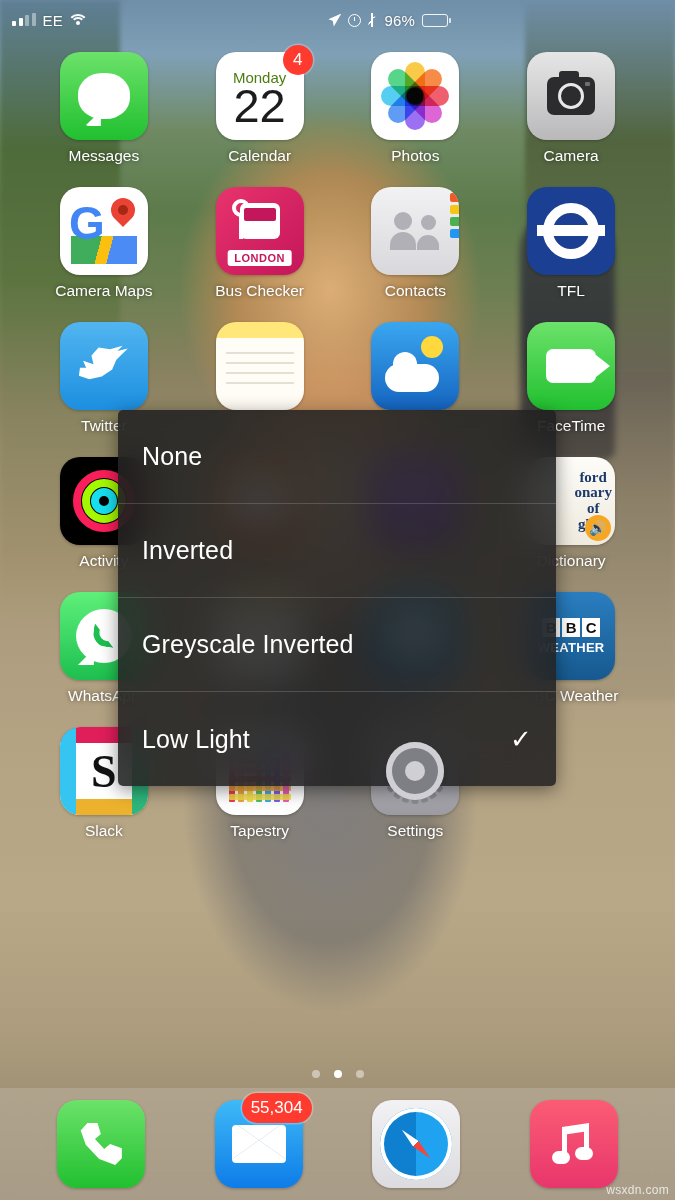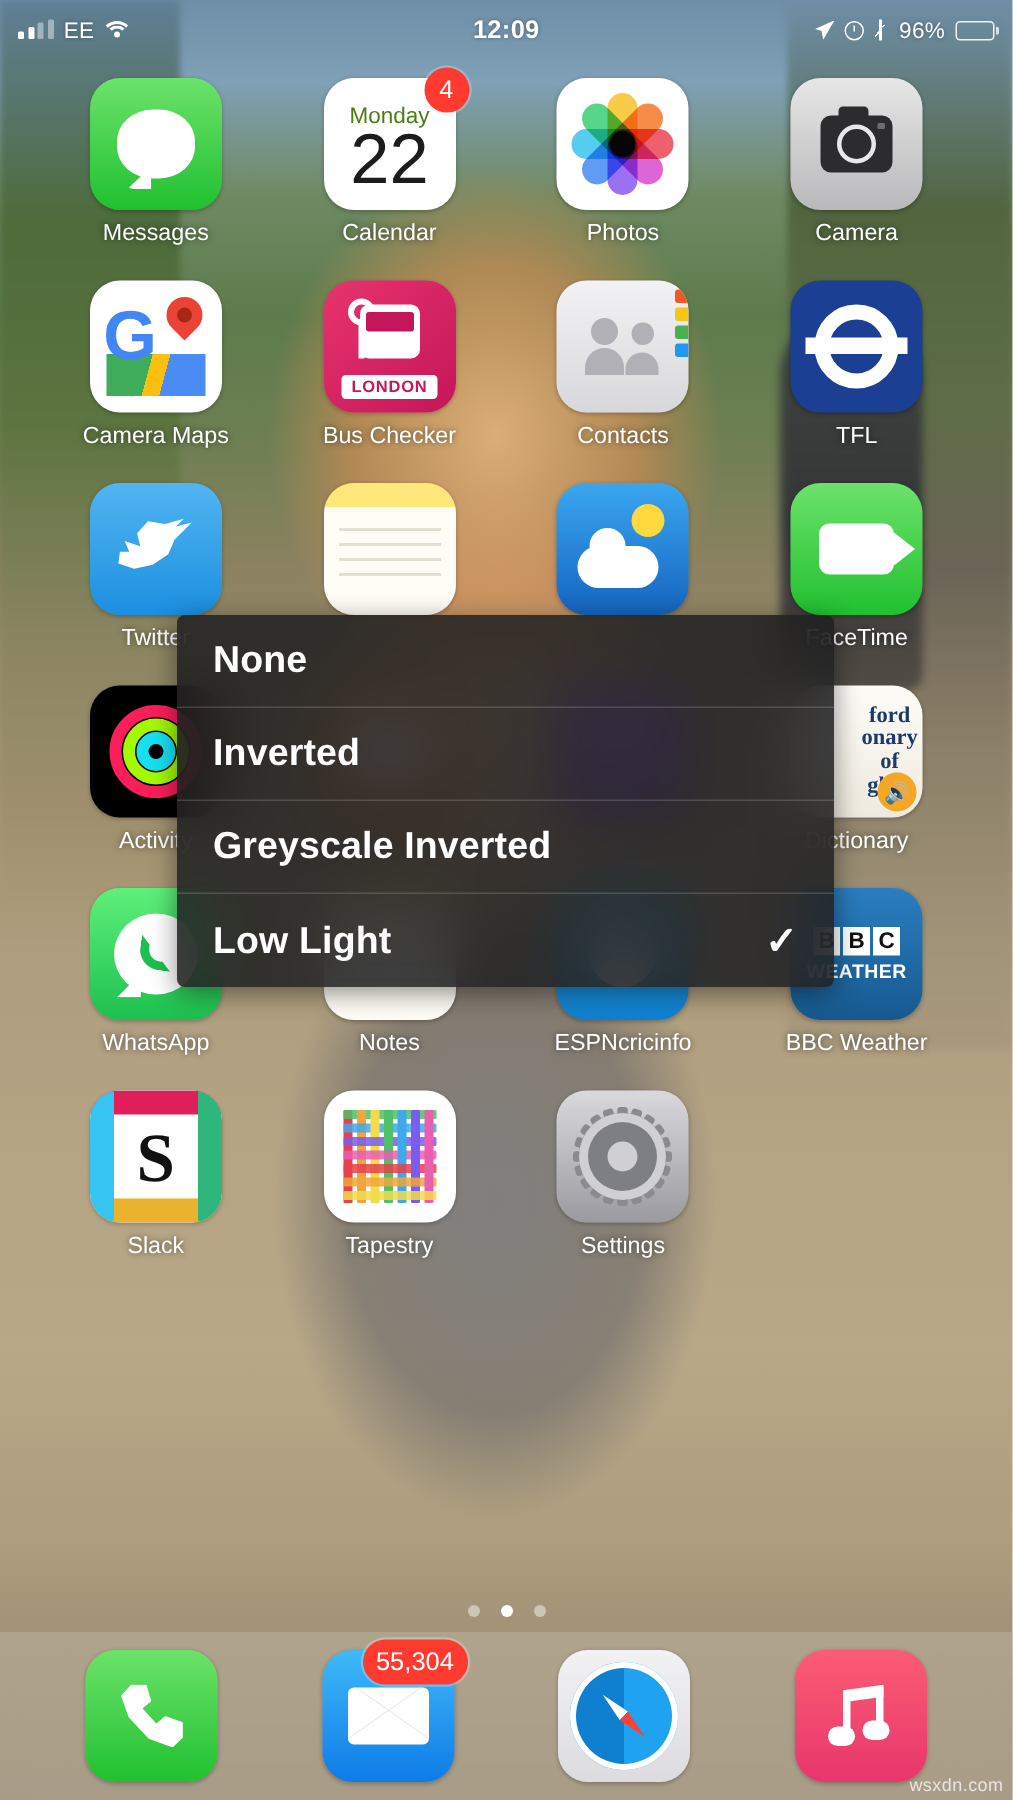--- a/index.html
+++ b/index.html
@@ -281,22 +281,22 @@
   
   .menu {
     position:absolute; left:118px; top:410px; width:438px;
     background: rgba(30,30,32,0.86);
     border-radius: 5px;
     overflow:hidden;
     box-shadow: 0 4px 18px rgba(0,0,0,.45);
     backdrop-filter: blur(18px);
   }
   .menu-item {
-    height:62px; display:flex; align-items:center; padding:0 24px;
-    color:#fff; font-size:25px; font-weight:700;
+    height:94px; display:flex; align-items:center; padding:0 24px;
+    color:#fff; font-size:25px; font-weight:400;
     border-bottom: 1px solid rgba(255,255,255,0.16);
     letter-spacing:.1px;
   }
   .menu-item:last-child { border-bottom:none; }
   .menu-check { margin-left:auto; font-size:26px; color:#fff; }
 
   
   .watermark { position:absolute; right:6px; bottom:3px; color:rgba(255,255,255,.75);
     font-size:12px; letter-spacing:.3px; }
 </style>
@@ -316,21 +316,20 @@
           <i></i>
           <i></i>
           <i></i>
           <i></i>
         </span>
       <span class="carrier">EE</span>
       <span class="wifi">
           <span></span>
         </span>
     </div>
-    <div class="sb-center">12:09</div>
     <div class="sb-right">
       <span class="loc-icon"></span>
       <span class="alarm-icon"></span>
       <span class="bt-icon"></span>
       <span class="battery-pct">96%</span>
       <span class="battery"><span class="battery-fill" style="width:96%"></span></span>
     </div>
   </div>
 
   <div class="grid">

